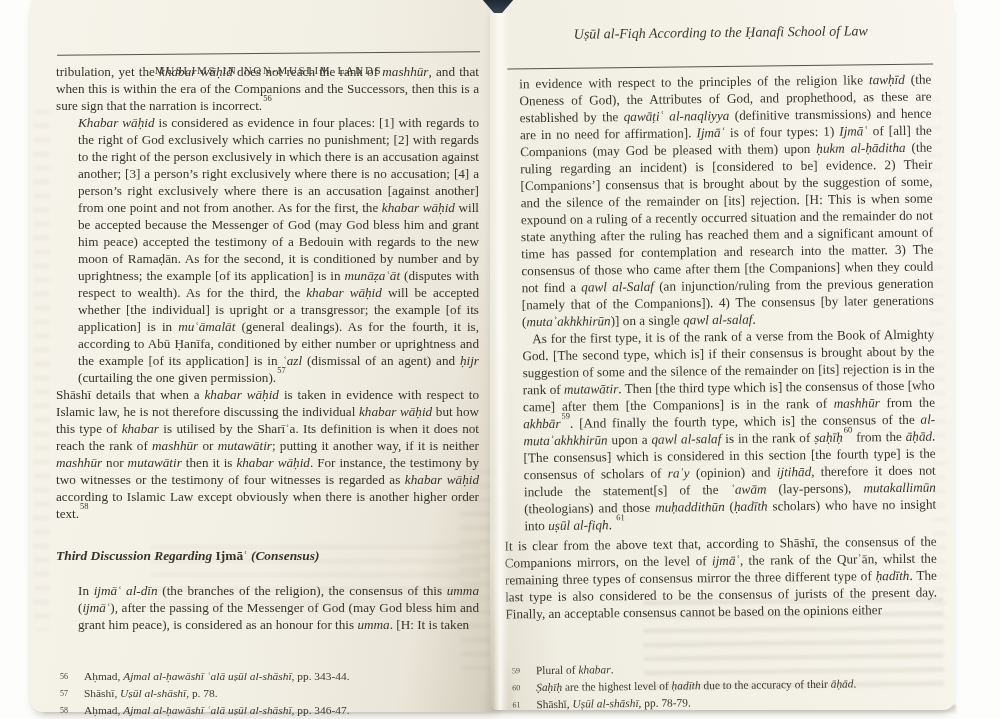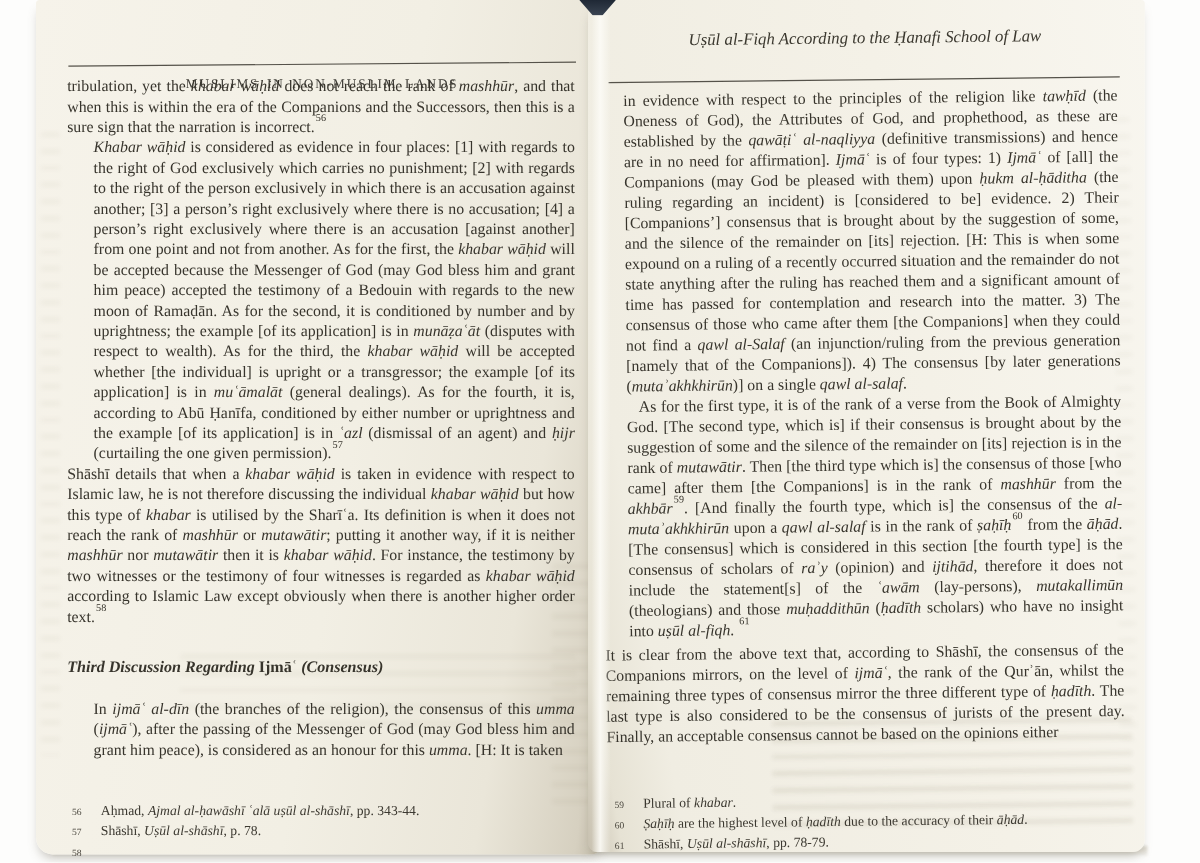--- a/index.html
+++ b/index.html
@@ -101,20 +101,21 @@
       <div class="fn">
         <span class="fn-num">56</span>
         <span class="fn-text">Aḥmad, <em>Ajmal al-ḥawāshī ʿalā uṣūl al-shāshī</em>, pp. 343-44.</span>
       </div>
       <div class="fn">
         <span class="fn-num">57</span>
         <span class="fn-text">Shāshī, <em>Uṣūl al-shāshī</em>, p. 78.</span>
       </div>
       <div class="fn">
         <span class="fn-num">58</span>
+        <span class="fn-text">Aḥmad, <em>Ajmal al-ḥawāshī ʿalā uṣūl al-shāshī</em>, pp. 346-47.</span>
       </div>
     </div>
   </div>
 
   <div class="page page-right">
     <div class="rp-content">
       <div class="ghost g1"></div>
       <div class="ghost g2"></div>
 
       <div class="rp-head">Uṣūl al-Fiqh According to the Ḥanafi School of Law</div>

